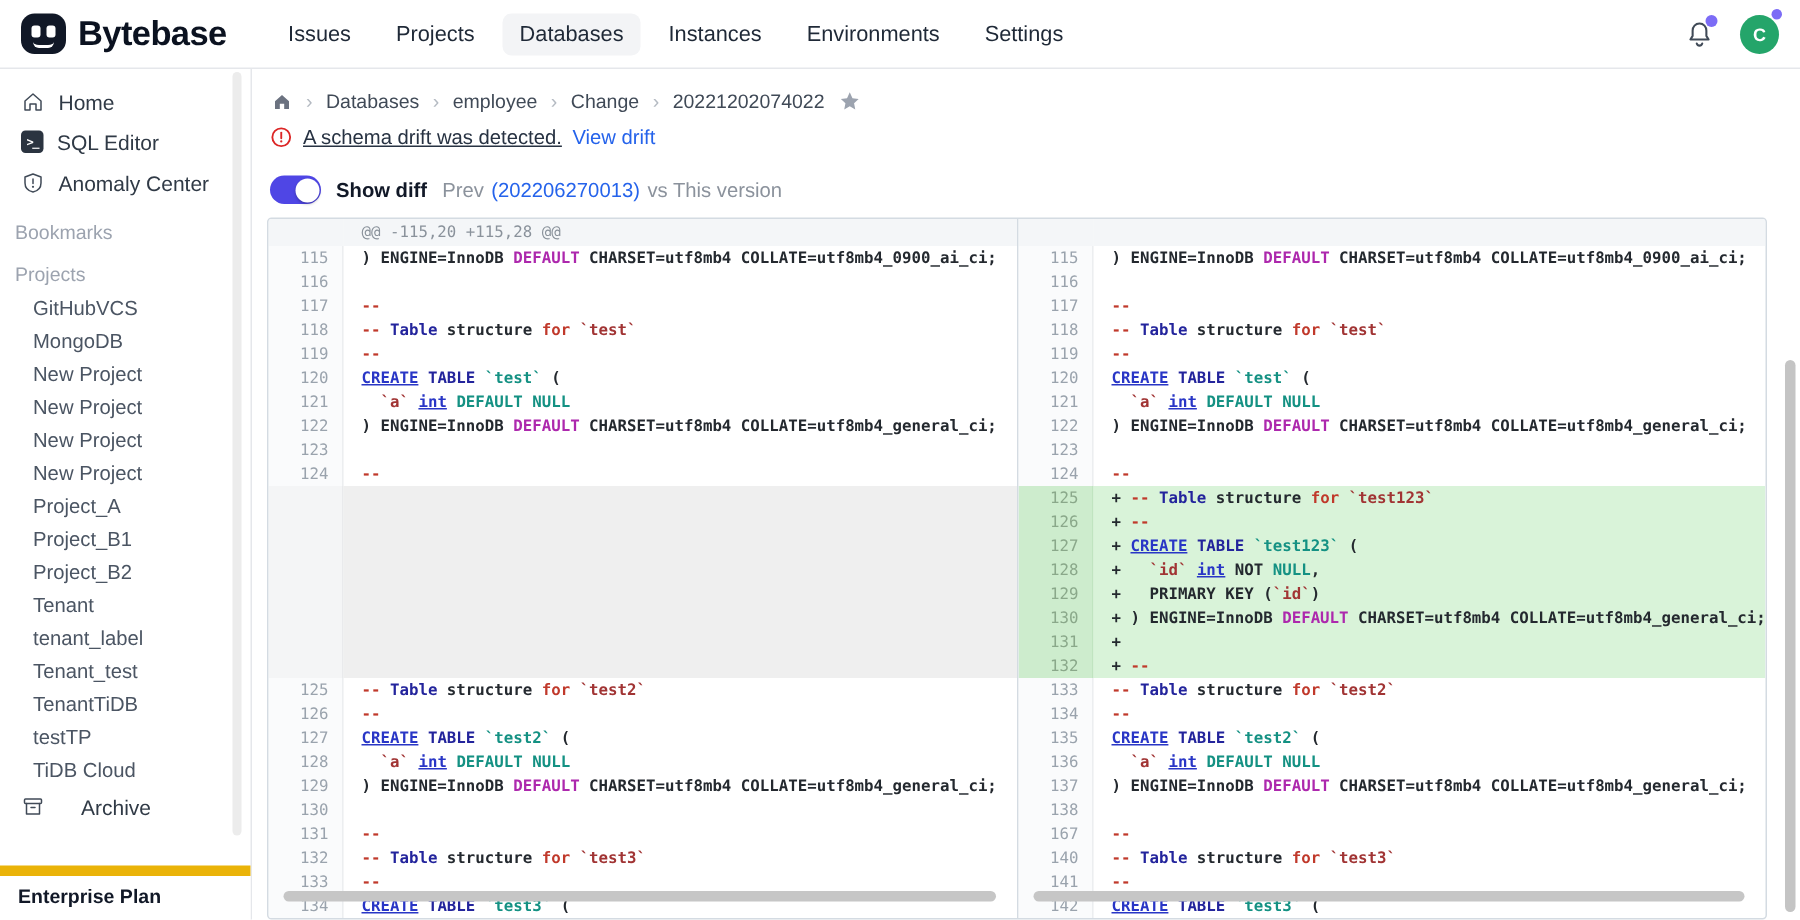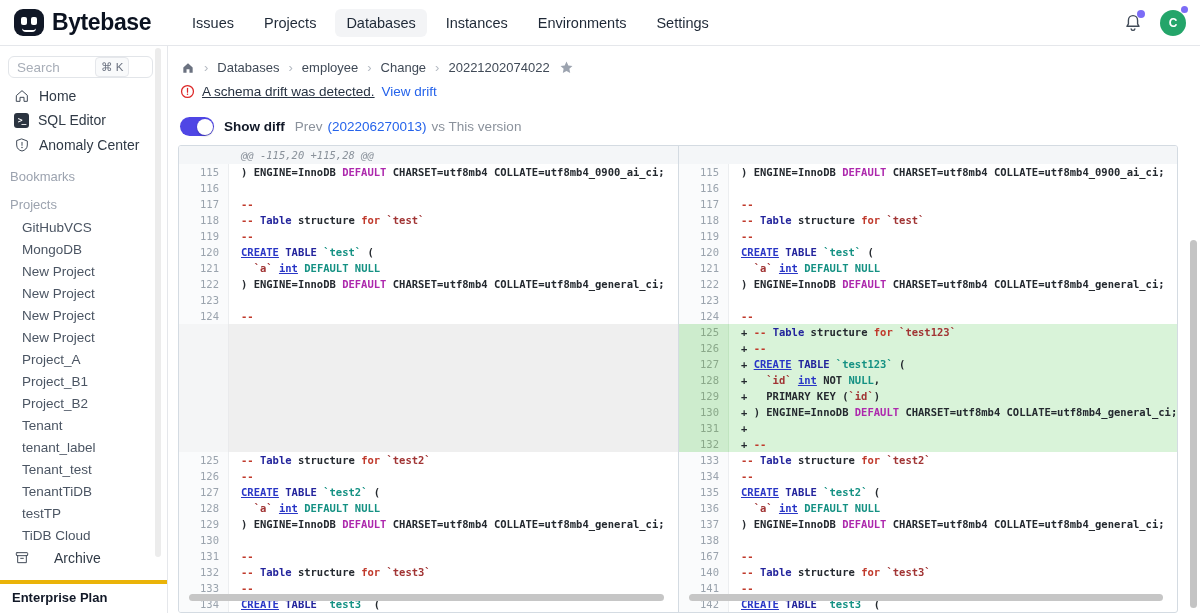--- a/index.html
+++ b/index.html
@@ -41,22 +41,22 @@
   .menu-item { display:flex; align-items:center; gap:9px; height:28px; padding:0 8px; margin:0 6px;
     font-size:14px; color:#303a46; border-radius:5px; cursor:pointer; }
   .menu-item svg { flex:none; }
   .sql-ic { width:15px; height:15px; background:#2b3440; border-radius:3px; color:#fff;
     font-family:"DejaVu Sans Mono",monospace; font-size:8px; font-weight:700;
     display:flex; align-items:center; justify-content:center; letter-spacing:-1px; }
   .section-label { font-size:13px; color:#9ca3af; padding:12px 10px 4px 10px; }
   .proj-list { }
   .proj-item { font-size:13.5px; color:#4b5563; padding:4px 10px 4px 22px; height:22px; cursor:pointer; }
   .archive-row { margin-top:auto; margin-bottom:10px;gap:24px; }
-  .plan-footer { border-top:4px solid #eab308; padding:6px 12px 8px 12px; font-size:13px;
-    font-weight:700; color:#111827; background:#fff; }
+  .plan-footer { border-top:7px solid #eab308; padding:6px 12px 8px 12px; font-size:13px;
+    font-weight:700; color:#111827; background:#fff;margin-top:16px; }
   .side-scroll { position:absolute; right:6px; top:2px; bottom:56px; width:6px;
     background:#ececec; border-radius:3px; }
 
   
   .main { position:absolute; left:168px; top:46px; right:0; bottom:0; display:flex;
     flex-direction:column; background:#fff; }
   .breadcrumb { display:flex; align-items:center; gap:9px; margin:14px 0 0 13px;
     font-size:13px; font-weight:500; color:#404a57; }
   .bc-sep { color:#b4bac2; font-size:13px; font-weight:400; }
   .bc-item { cursor:pointer; }
@@ -76,21 +76,21 @@
   
   .diff { flex:1; margin:9px 22px 0 10px; border:1px solid #d4dbe2; border-radius:3px;
     overflow:hidden; display:flex; background:#fff; }
   .pane { width:50%; position:relative; overflow:hidden; }
   .pane.right { border-left:1px solid #d4dbe2; }
   .drow { display:flex; height:16px; line-height:16px; }
   .dg { flex:0 0 50px; text-align:right; padding-right:9px; color:#9aa3ad; background:#fafbfc;
     border-right:1px solid #eceef0; font-family:"DejaVu Sans Mono",monospace; font-size:10.5px; }
   .dc { flex:1; padding-left:12px; white-space:pre; overflow:hidden;
     font-family:"DejaVu Sans Mono",monospace; font-size:10.5px; font-weight:600; color:#24292f; }
-  .drow.hunk { height:18px; line-height:18px;font-style:italic; }
+  .drow.hunk { height:18px; line-height:18px; }
   .drow.hunk .dg { background:#f4f6f8; border-right-color:#f4f6f8; }
   .drow.hunk .dc { background:#f4f6f8; font-weight:400; }
   .drow.add .dg { background:#cdeccd; color:#8aa88a; border-right-color:#c0e4c0; }
   .drow.add .dc { background:#d9f3d9; }
   .drow.gap .dg { background:#f4f5f6; color:transparent; border-right-color:#e9eaec; }
   .drow.gap .dc { background:#efefef; }
   .tk-p { color:#24292f; } .tk-b { color:#2936c6;text-decoration:underline; } .tk-n { color:#23249c; }
   .tk-m { color:#ad28ad; } .tk-t { color:#149183; } .tk-r { color:#c0392b; }
   .tk-s { color:#a13434; } .tk-g { color:#8a929b; }
   .hscroll { position:absolute; left:10px; right:14px; bottom:11px; height:7px;
@@ -129,24 +129,20 @@
       <span class="dot bell-dot"></span>
     </span>
     <span class="avatar-wrap">
       <span class="avatar">C</span>
       <span class="dot avatar-dot"></span>
     </span>
   </div>
 </header>
 
 <aside class="sidebar">
-  <div class="search-box">
-    <input type="text" placeholder="Search" style="">
-    <span class="kbd">⌘ K</span>
-  </div>
 
   <div class="menu-item">
     <svg width="16" height="16" viewBox="0 0 24 24">
       <path class="ic-stroke" stroke-width="1.8" d="M4 11l8-7 8 7v9h-5v-6h-6v6H4z"></path>
     </svg>
     <span>Home</span>
   </div>
   <div class="menu-item">
     <span class="sql-ic">&gt;_</span>
     <span>SQL Editor</span>

